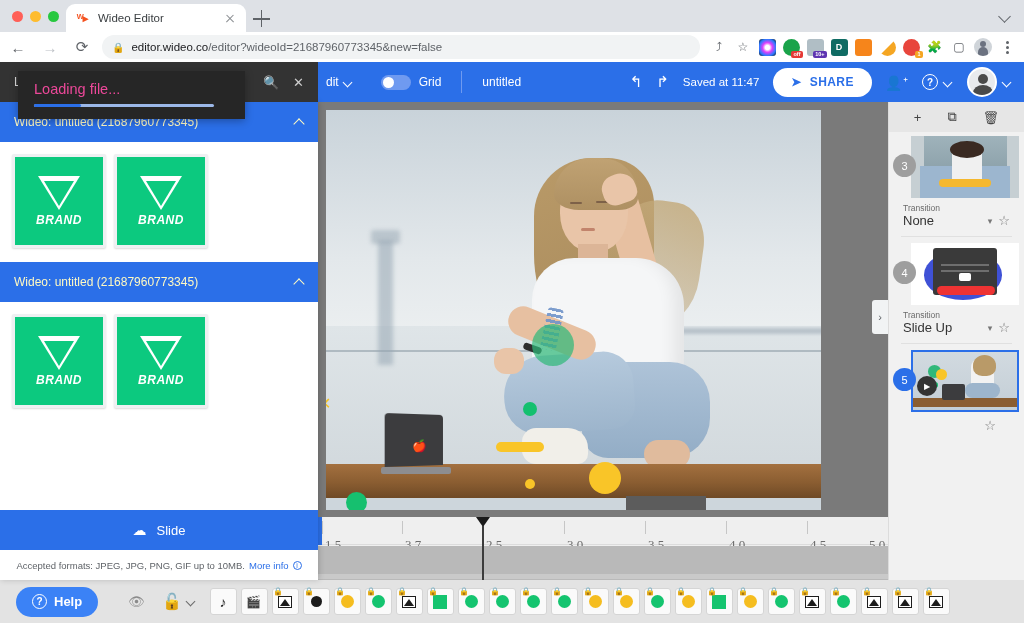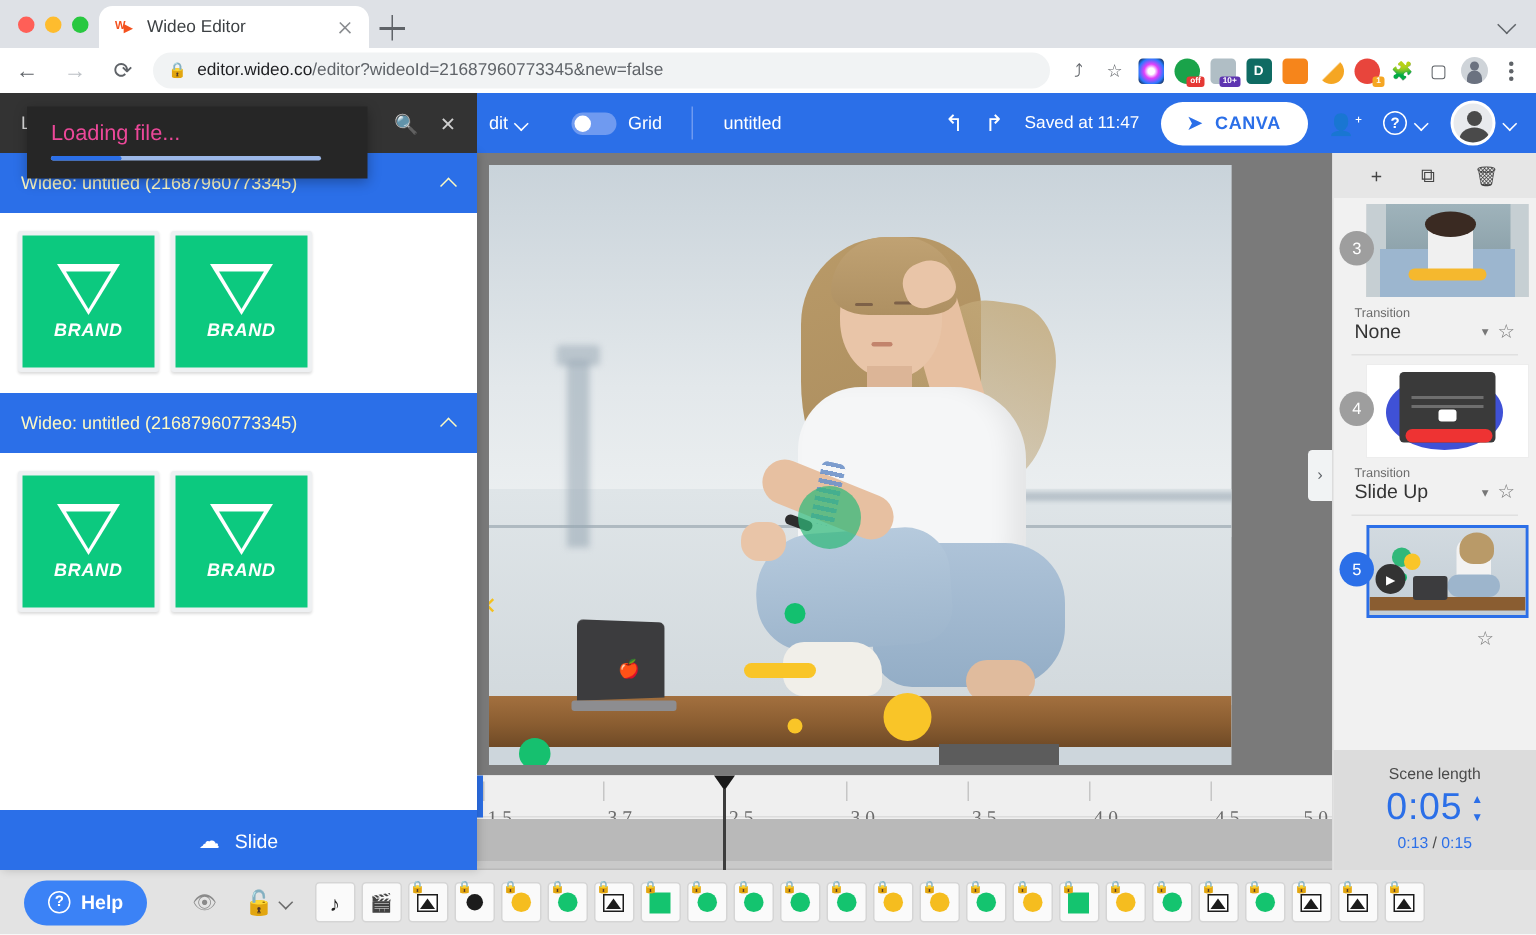--- a/index.html
+++ b/index.html
@@ -665,21 +665,21 @@
     <div class="appbar-divider"></div>
     <div class="doc-title">untitled</div>
     <div class="appbar-right">
       <div class="undo-redo">
         <span>↰</span>
         <span>↱</span>
       </div>
       <div class="saved-text">Saved at 11:47</div>
       <div class="share-btn">
         <span>➤</span>
-        <span>CANVA</span>
+        <span>SHARE</span>
       </div>
       <div class="add-user">👤⁺</div>
       <div class="help-group">
         <span class="help-q">?</span>
         <span class="chev-down"></span>
       </div>
       <div class="help-group">
         <span class="avatar-lg"></span>
         <span class="chev-down"></span>
       </div>
@@ -733,20 +733,25 @@
             <span class="brand-tri"></span>
             <span class="brand-word">BRAND</span>
           </div>
         </div>
       </div>
     </div>
 
     <div class="upload-btn">
       <span class="cloud-ico">☁</span>
       <span>Slide</span>
+    </div>
+    <div class="formats">
+      <span>Accepted formats: JPEG, JPG, PNG, GIF up to 10MB.</span>
+      <a href="#">More info</a>
+      <span class="info-ico">i</span>
     </div>
   </div>
 
   <div class="loading-overlay">
     <div class="loading-text">Loading file...</div>
     <div class="progress-track">
       <div class="progress-fill"></div>
     </div>
   </div>
 
@@ -908,35 +913,20 @@
           </div>
         </div>
         <div class="scene-num active">5</div>
         <div class="scene-play">▶</div>
         <div class="star-row">
           <span class="star">☆</span>
         </div>
       </div>
     </div>
 
-    <div class="scene-length-box">
-      <div class="sl-label">Scene length</div>
-      <div class="sl-value-row">
-        <span class="sl-value">0:05</span>
-        <span class="sl-spin">
-          <span>▲</span>
-          <span>▼</span>
-        </span>
-      </div>
-      <div class="sl-sub">
-        <span>0:13</span>
-        <span class="slash">/</span>
-        <span>0:15</span>
-      </div>
-    </div>
   </div>
 
   <div class="bottombar">
     <div class="help-btn">
       <span class="help-circ">?</span>
       <span>Help</span>
     </div>
     <div class="eye-ico">👁</div>
     <div class="lock-group">
       <span>🔓</span>

